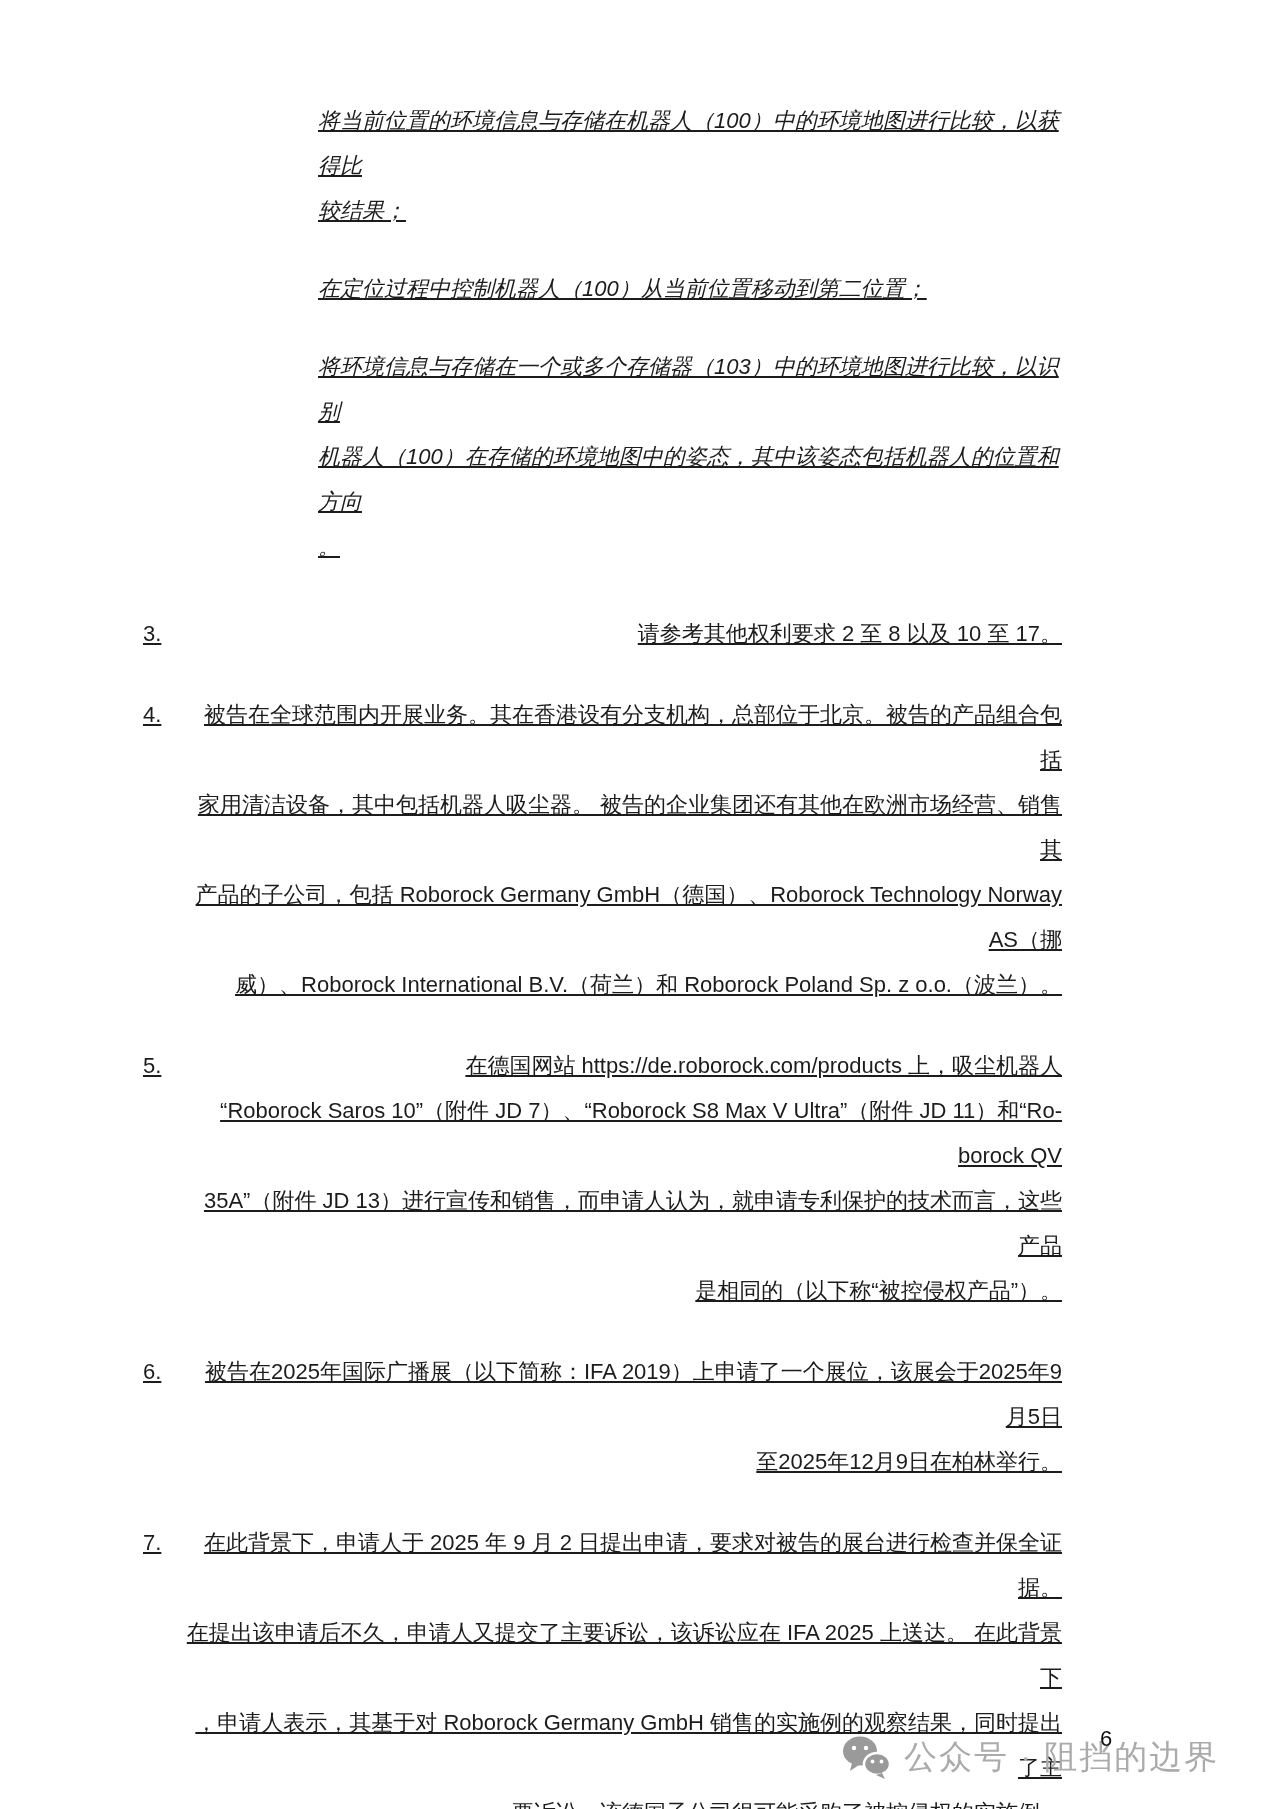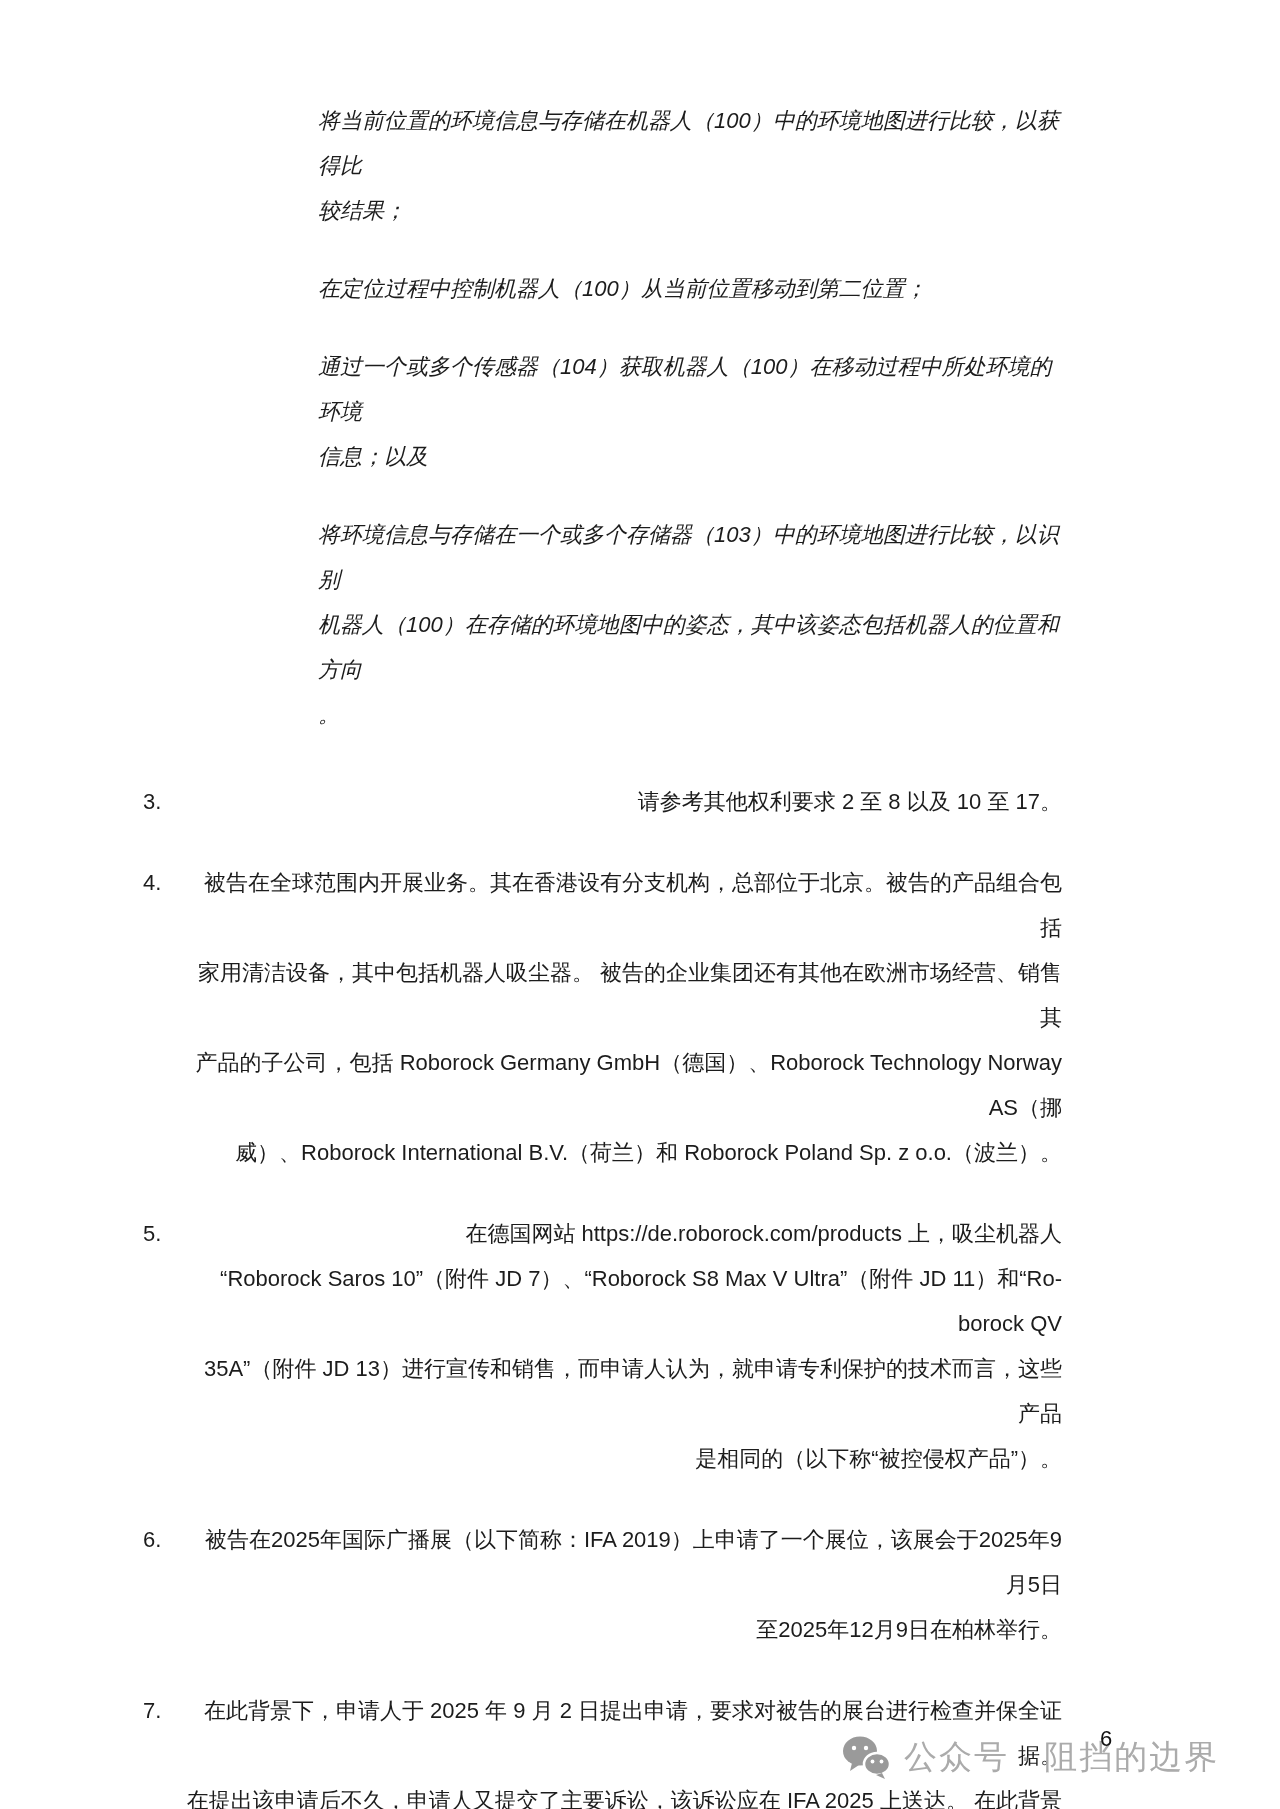--- a/index.html
+++ b/index.html
@@ -9,20 +9,21 @@
     background: #ffffff;
     position: relative;
     font-family: "Liberation Sans", sans-serif;
     color: #1c1c1c;
     overflow: hidden;
   }
   .page {
     position: relative;
     width: 1162px;
     height: 1809px;
+    text-decoration: underline;
   }
   .claims {
     padding-top: 98px;
     margin-left: 318px;
     margin-right: 100px;
   }
   .claim {
     margin: 0 0 33px 0;
     font-size: 22px;
     line-height: 45px;
@@ -83,22 +84,20 @@
 </style>
 </head>
 <body>
 
 <div class="page">
 
   <section class="claims">
     <p class="claim">将当前位置的环境信息与存储在机器人（100）中的环境地图进行比较，以获得比
 较结果；</p>
     <p class="claim">在定位过程中控制机器人（100）从当前位置移动到第二位置；</p>
-    <p class="claim">通过一个或多个传感器（104）获取机器人（100）在移动过程中所处环境的环境
-信息；以及</p>
     <p class="claim">将环境信息与存储在一个或多个存储器（103）中的环境地图进行比较，以识别
 机器人（100）在存储的环境地图中的姿态，其中该姿态包括机器人的位置和方向
 。</p>
   </section>
 
   <section class="items">
     <div class="item">
       <span class="num">3.</span>
       <div class="txt">请参考其他权利要求 2 至 8 以及 10 至 17。</div>
     </div>

